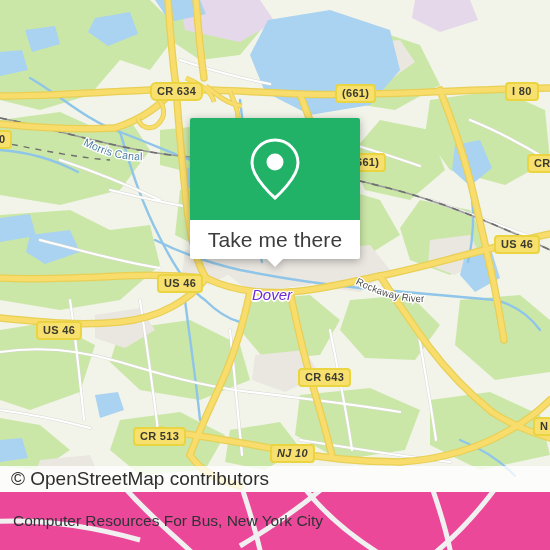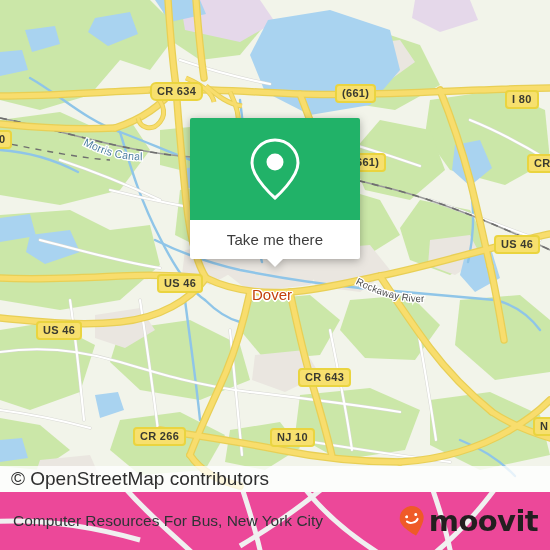--- a/index.html
+++ b/index.html
@@ -29,26 +29,27 @@
     font-size:11px;
     font-weight:bold;
     letter-spacing:.3px;
     padding:1px 5px 2px 5px;
     line-height:12px;
     white-space:nowrap;
     box-sizing:border-box;
   }
   .citylabel{
     position:absolute;
-    color:#c2410c;
+    color:#6d28d9;
     font-size:15px;
     white-space:nowrap;
     text-shadow:
       -1.5px 0 #fff, 1.5px 0 #fff, 0 -1.5px #fff, 0 1.5px #fff,
       -1px -1px #fff, 1px -1px #fff, -1px 1px #fff, 1px 1px #fff;
+    font-style: italic;
   }
 
   
   .popup{
     position:absolute;
     left:190px;top:118px;width:170px;
     filter:drop-shadow(0 2px 4px rgba(0,0,0,.30));
   }
   .popup-head{
     height:102px;
@@ -57,21 +58,21 @@
     border-radius:2px 2px 0 0;
   }
   .popup-foot{
     background:#ffffff;
     height:39px;
     display:flex;align-items:center;justify-content:center;
     border-radius:0 0 2px 2px;
     position:relative;
   }
   .popup-foot span{
-    color:#3c3c3c;font-size:15px;letter-spacing:.1px;
+    color:#3c3c3c;font-size:21px;letter-spacing:.1px;
   }
   .popup-tip{
     position:absolute;left:50%;bottom:-8px;margin-left:-9px;
     width:0;height:0;
     border-left:9px solid transparent;
     border-right:9px solid transparent;
     border-top:9px solid #ffffff;
   }
 
   
@@ -303,30 +304,30 @@
       </text>
       <text font-size="10" fill="#4a4a4a" font-family="Liberation Sans, sans-serif" stroke="#ffffff" stroke-width="2.6" paint-order="stroke">
         <textPath href="#rockPath" startOffset="4%">Rockaway River</textPath>
       </text>
     </svg>
 
     <div class="citylabel" style="left:252px;top:286px;">Dover</div>
 
     <div class="shield" style="left:150px;top:82px;border-radius:6px;">CR 634</div>
     <div class="shield" style="left:335px;top:84px;">(661)</div>
-    <div class="shield" style="left:505px;top:82px;margin-top:8px;">I 80</div>
+    <div class="shield" style="left:505px;top:82px;">I 80</div>
     <div class="shield" style="left:-8px;top:130px;">0</div>
     <div class="shield" style="left:345px;top:153px;">(661)</div>
     <div class="shield" style="left:527px;top:154px;">CR</div>
     <div class="shield" style="left:494px;top:235px;">US 46</div>
     <div class="shield" style="left:157px;top:274px;">US 46</div>
     <div class="shield" style="left:36px;top:321px;">US 46</div>
     <div class="shield" style="left:298px;top:368px;">CR 643</div>
-    <div class="shield" style="left:133px;top:427px;">CR 266</div>
-    <div class="shield" style="left:270px;top:428px;">NJ 10</div>
+    <div class="shield" style="left:133px;top:427px;">CR 513</div>
+    <div class="shield" style="left:270px;top:444px;font-style:italic;">NJ 10</div>
     <div class="shield" style="left:533px;top:417px;">N</div>
 
     <div class="popup">
       <div class="popup-head">
         <svg width="56" height="66" viewBox="0 0 56 66">
           <path d="M28 4 C15.3 4 5 14.3 5 27 C5 42 28 62 28 62 C28 62 51 42 51 27 C51 14.3 40.7 4 28 4 Z" fill="none" stroke="#ffffff" stroke-width="3"></path>
           <circle cx="28" cy="26" r="8.5" fill="#ffffff"></circle>
         </svg>
       </div>
       <div class="popup-foot">
@@ -346,26 +347,15 @@
         <path d="M120,-10 C140,15 170,40 200,68"></path>
         <path d="M240,-10 C250,20 258,45 262,68"></path>
         <path d="M300,-10 C320,18 345,40 380,62"></path>
         <path d="M430,-10 C440,18 448,44 452,68"></path>
         <path d="M-10,30 C40,26 90,34 140,48"></path>
         <path d="M330,-10 C300,16 270,36 240,54"></path>
         <path d="M500,-10 C480,18 460,40 436,60"></path>
       </g>
     </svg>
     <div class="footer-title">Computer Resources For Bus, New York City</div>
-    <div class="logo">
-      <svg width="30" height="32" viewBox="0 0 30 32">
-        <g transform="rotate(-14 15 14)">
-          <path d="M15 1 C8.4 1 3 6.4 3 13 C3 20.6 15 31 15 31 C15 31 27 20.6 27 13 C27 6.4 21.6 1 15 1 Z" fill="#ef5a28"></path>
-          <circle cx="10.3" cy="10.6" r="1.5" fill="#ffffff"></circle>
-          <circle cx="19.7" cy="10.6" r="1.5" fill="#ffffff"></circle>
-          <path d="M9.5 15.2 C11.6 18.6 18.4 18.6 20.5 15.2" fill="none" stroke="#ffffff" stroke-width="2" stroke-linecap="round"></path>
-        </g>
-      </svg>
-      <span class="logo-word">moovit</span>
-    </div>
   </div>
 
 </div>
 
 </body></html>

